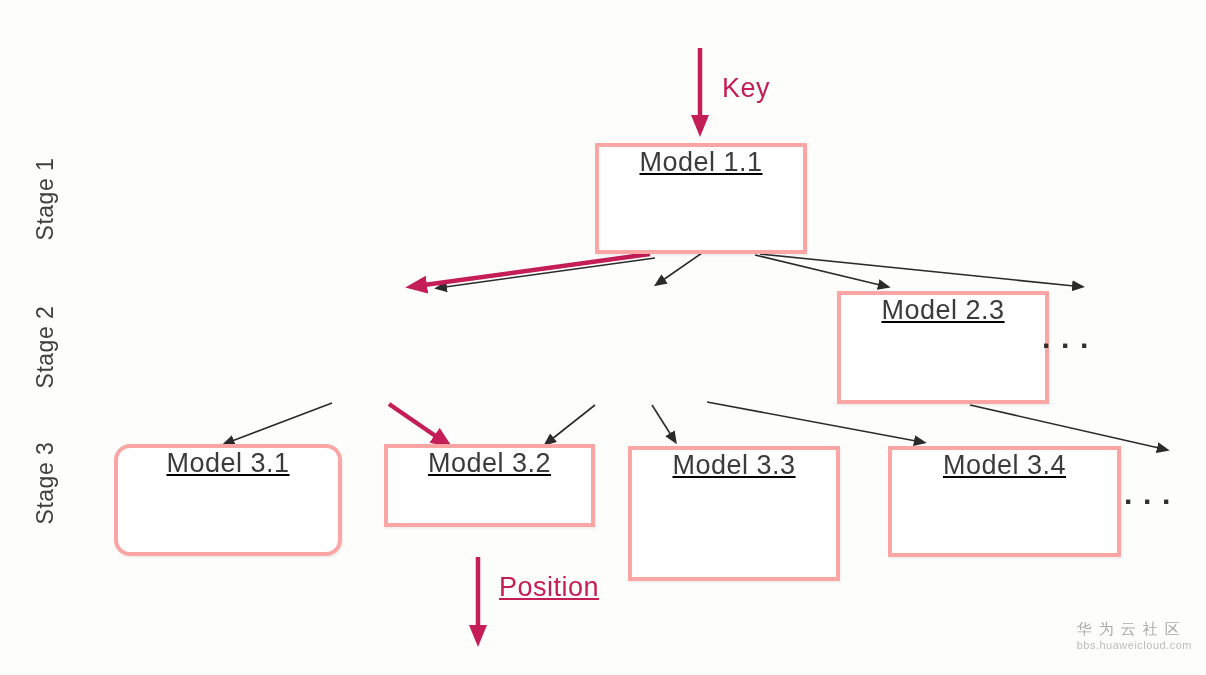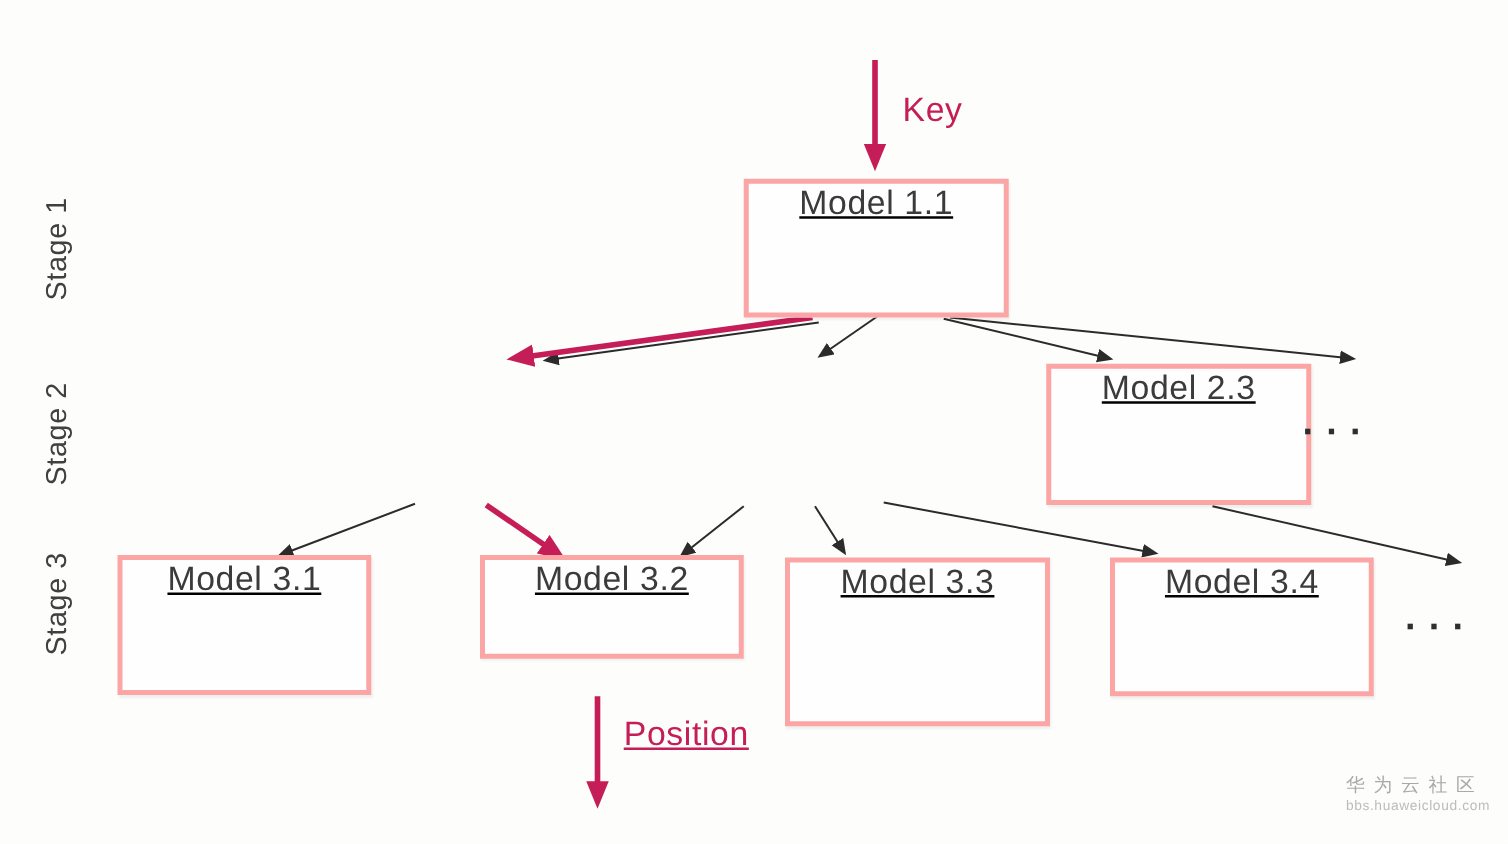--- a/index.html
+++ b/index.html
@@ -124,30 +124,30 @@
 
   <div class="node" style="left:595px;top:143px;width:212px;height:111px;">
     <span>Model 1.1</span>
   </div>
 
   <div class="node" style="left:804px;top:291px;width:212px;height:113px;margin-left:33px;">
     <span>Model 2.3</span>
   </div>
   <div class="ellipsis" style="left:1042px;top:331px;">···</div>
 
-  <div class="node" style="left:94px;top:444px;width:203px;height:112px;">
+  <div class="node" style="left:114px;top:444px;width:228px;height:112px;border-radius:16px;">
     <span>Model 3.1</span>
   </div>
   <div class="node" style="left:384px;top:444px;width:211px;height:83px;">
     <span>Model 3.2</span>
   </div>
   <div class="node" style="left:628px;top:446px;width:212px;height:135px;">
     <span>Model 3.3</span>
   </div>
-  <div class="node" style="left:888px;top:446px;width:211px;height:111px;">
+  <div class="node" style="left:888px;top:446px;width:233px;height:111px;">
     <span>Model 3.4</span>
   </div>
   <div class="ellipsis" style="left:1124px;top:487px;">···</div>
 
   <div class="accent-text" style="left:722px;top:73px;">Key</div>
   <div class="accent-text" style="left:499px;top:572px;text-decoration:underline;">Position</div>
 
   <div class="watermark">
     <div class="wm-line1">华为云社区</div>
     <div class="wm-line2">bbs.huaweicloud.com</div>

